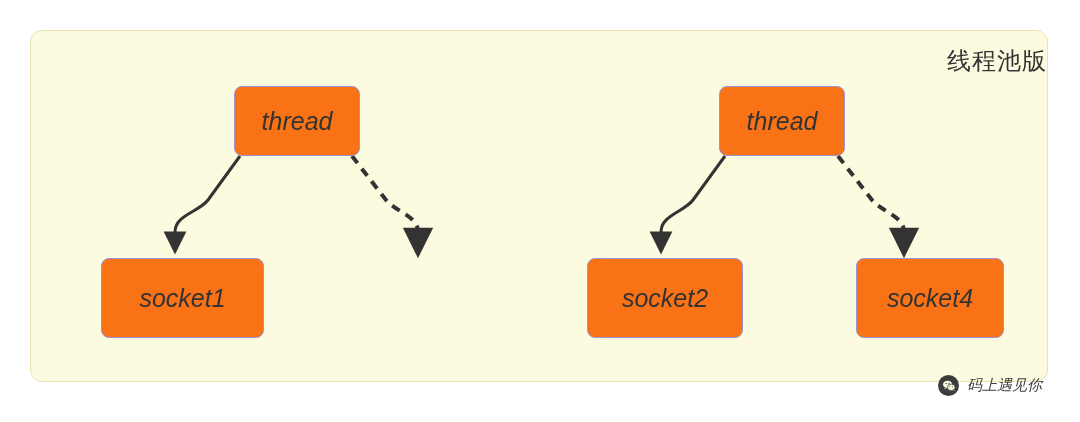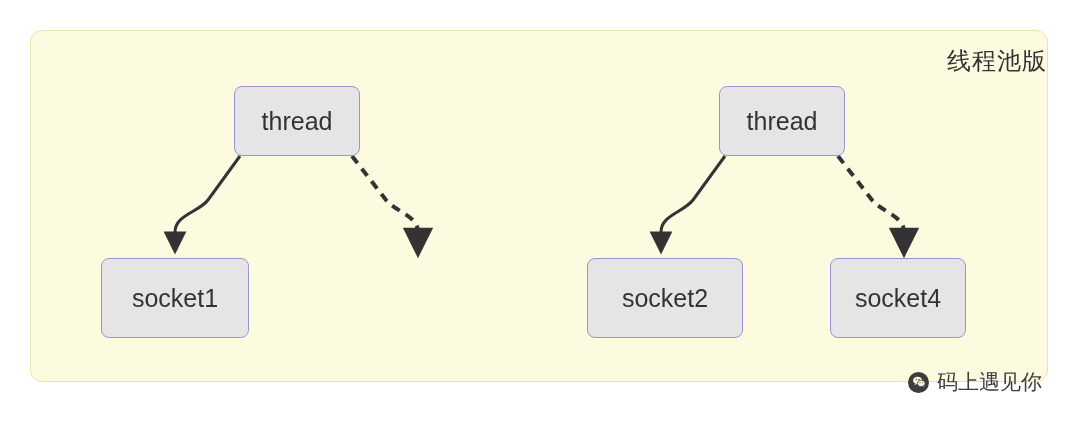--- a/index.html
+++ b/index.html
@@ -37,45 +37,47 @@
     top: 14px;
     width: 100%;
     text-align: right;
     font-size: 24px;
     color: #333333;
     letter-spacing: 1px;
   }
   .node {
     position: absolute;
     box-sizing: border-box;
-    background: #e5e5e5;
+    background: #f97316;
     border: 1px solid #9a93d6;
     border-radius: 8px;
     display: flex;
     align-items: center;
     justify-content: center;
     font-size: 25px;
     color: #333333;
+    font-style: italic;
   }
   .edges {
     position: absolute;
     left: 0; top: 0;
     width: 1080px;
     height: 422px;
     pointer-events: none;
   }
   .watermark {
     position: absolute;
     right: 38px;
     bottom: 26px;
     display: flex;
     align-items: center;
     gap: 8px;
-    font-size: 21px;
+    font-size: 15px;
     color: #3d3d3d;
+    font-style: italic;
   }
   .wm-logo {
     width: 21px;
     height: 21px;
     border-radius: 50%;
     background: #3d3d3d;
     display: flex;
     align-items: center;
     justify-content: center;
   }
@@ -107,30 +109,30 @@
   </svg>
 
   <div class="node" style="left:234px; top:86px; width:126px; height:70px;">
     <span>thread</span>
   </div>
 
   <div class="node" style="left:719px; top:86px; width:126px; height:70px;">
     <span>thread</span>
   </div>
 
-  <div class="node" style="left:101px; top:258px; width:148px; height:80px;">
+  <div class="node" style="left:101px; top:258px; width:163px; height:80px;">
     <span>socket1</span>
   </div>
 
 
   <div class="node" style="left:587px; top:258px; width:156px; height:80px;">
     <span>socket2</span>
   </div>
 
-  <div class="node" style="left:830px; top:258px; width:136px; height:80px;justify-content:center;">
+  <div class="node" style="left:856px; top:258px; width:148px; height:80px;justify-content:center;">
     <span>socket4</span>
   </div>
 
   <div class="watermark">
     <span class="wm-logo">
       <svg width="14" height="14" viewBox="0 0 16 16">
         <ellipse cx="6.4" cy="6.2" rx="5.2" ry="4.3" fill="#fdfbdf"></ellipse>
         <path d="M3.6,9.6 L2.6,11.6 L5.0,10.4 Z" fill="#fdfbdf"></path>
         <ellipse cx="10.6" cy="9.6" rx="4.4" ry="3.7" fill="#fdfbdf" stroke="#3d3d3d" stroke-width="0.9"></ellipse>
         <path d="M13.6,12.3 L14.4,14.0 L12.3,13.0 Z" fill="#fdfbdf" stroke="#3d3d3d" stroke-width="0.6"></path>

